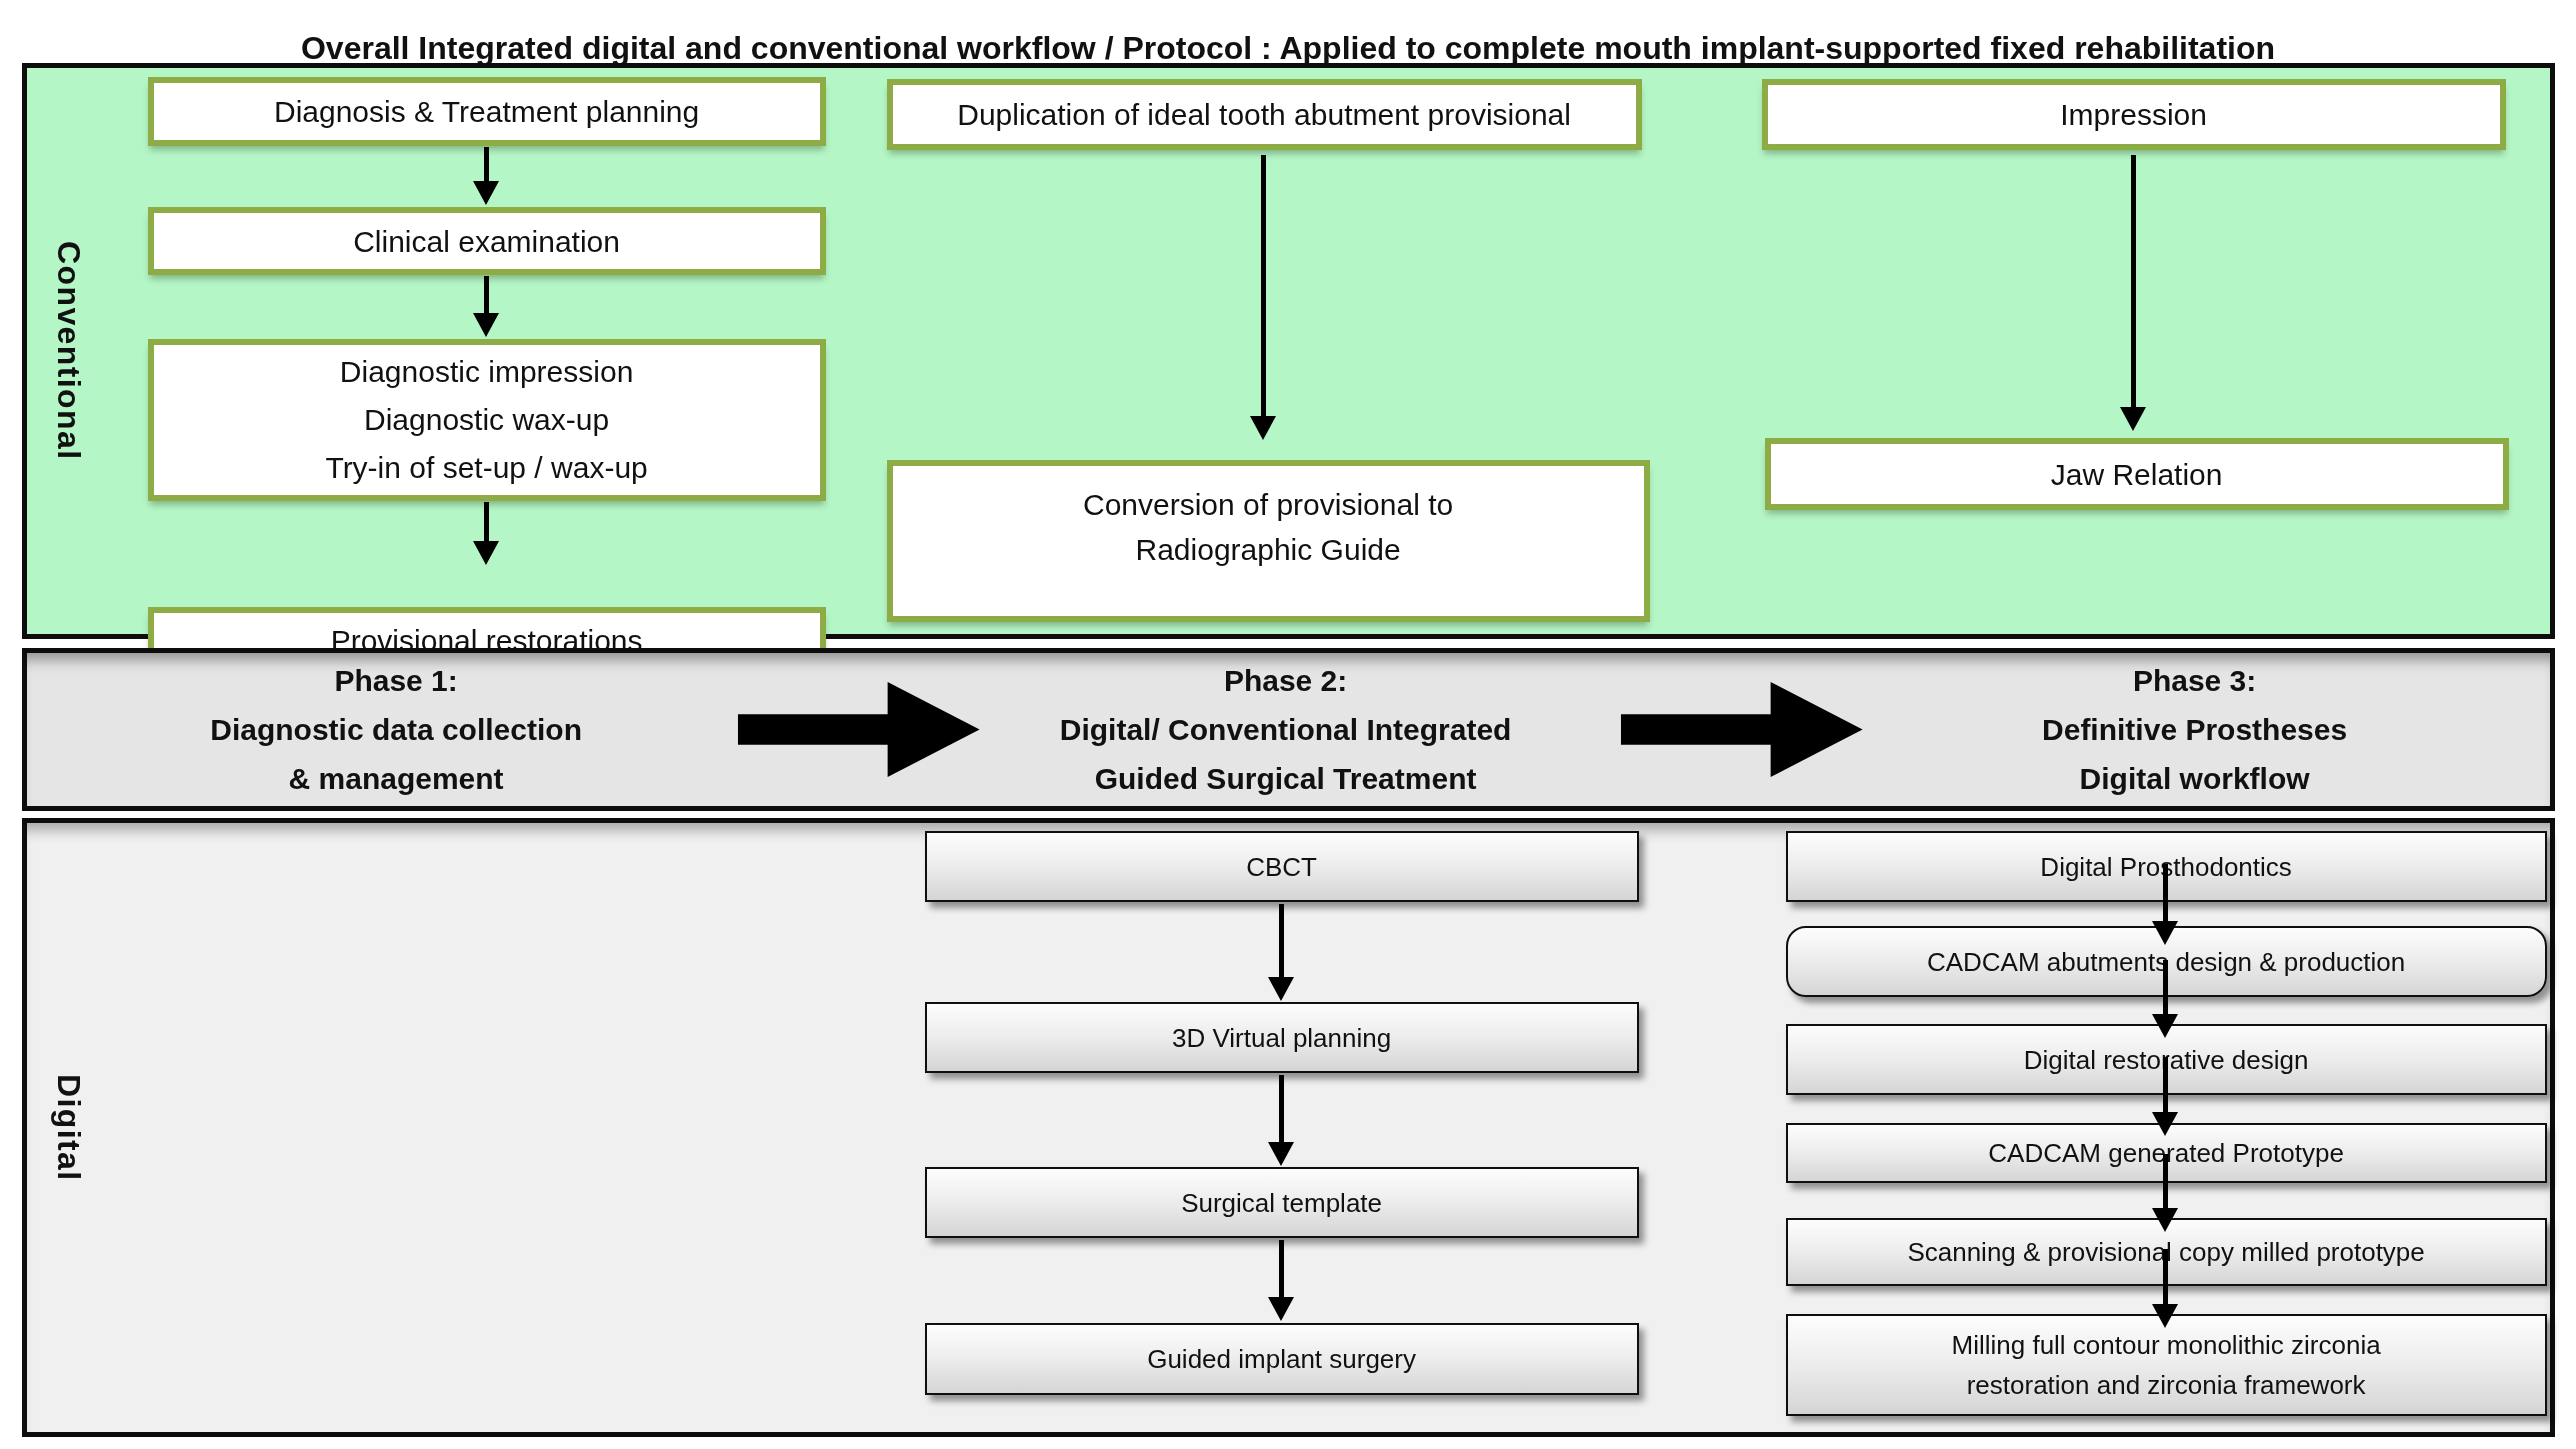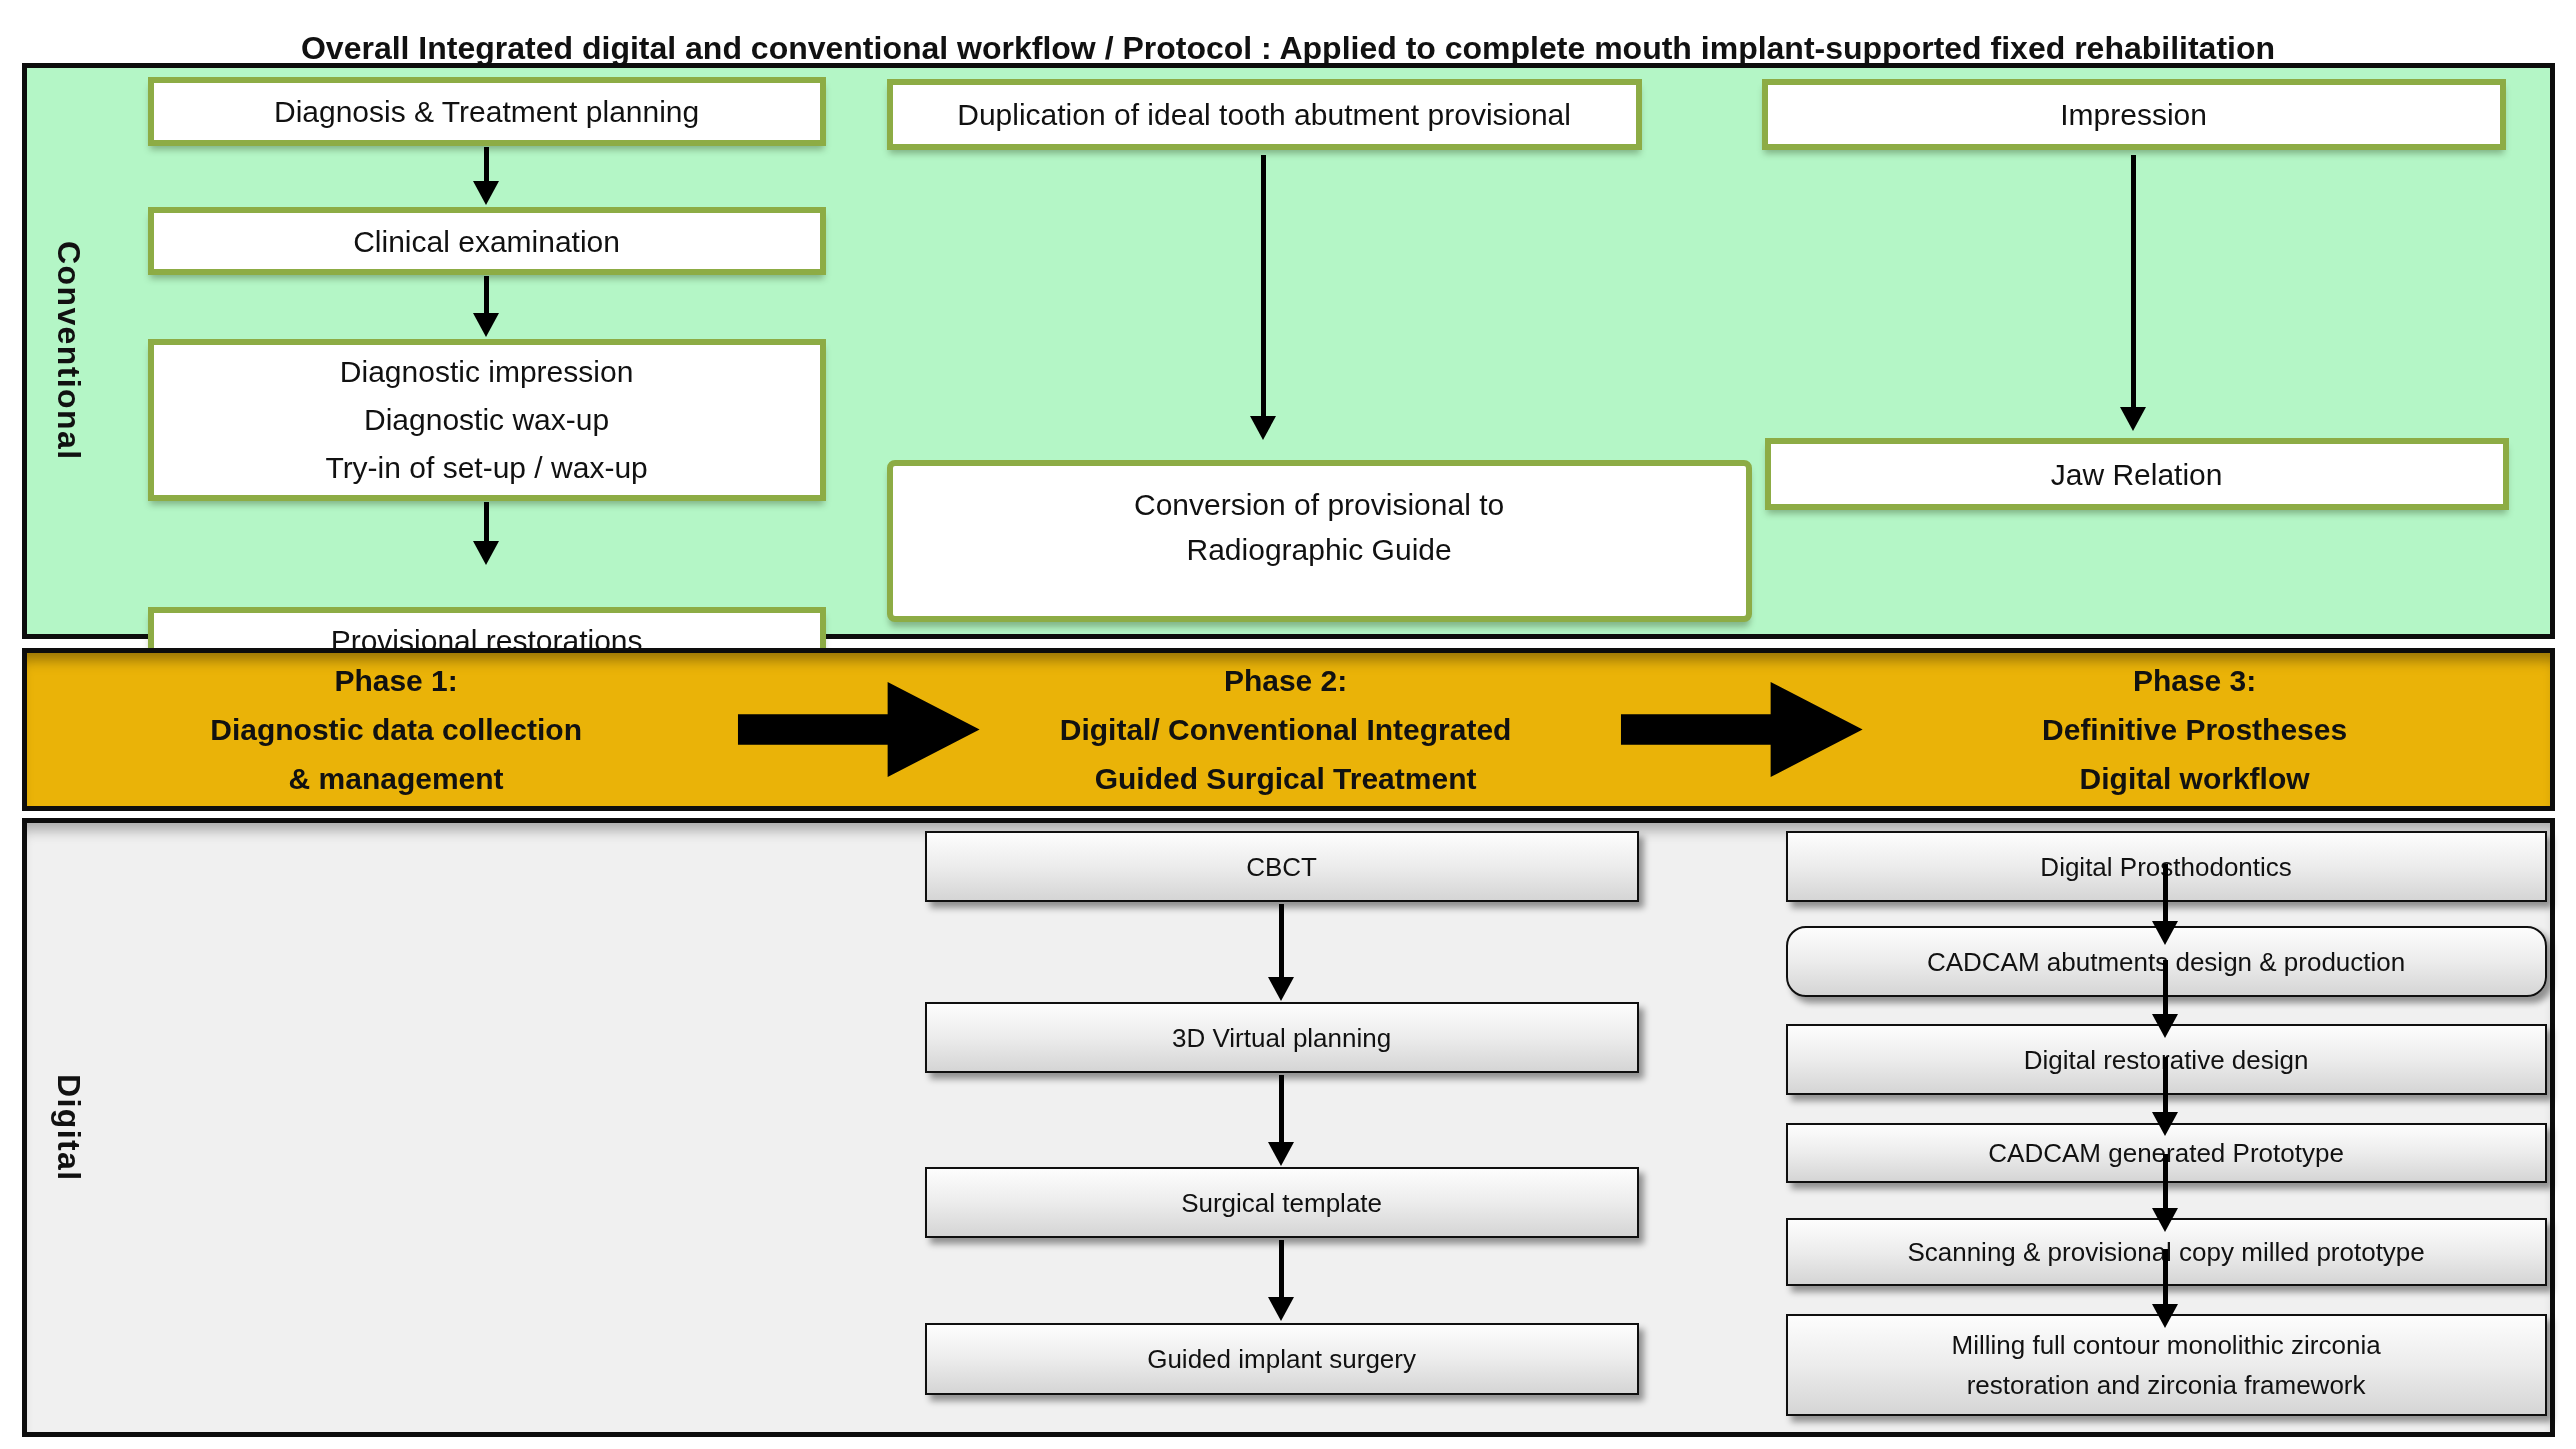--- a/index.html
+++ b/index.html
@@ -8,21 +8,21 @@
 
   .canvas { position: relative; width: 2576px; height: 1450px; background: #ffffff; overflow: hidden; }
 
   .title {
     position: absolute; left: 0; top: 5.8px; width: 100%;
     text-align: center; font-size: 32px; font-weight: bold; margin-top: 24px;
   }
 
   .sec { position: absolute; left: 21.6px; width: 2533px; border: 5px solid #0d0d0d; }
   .sec-conv    { top: 63px;  height: 576px; background: #b4f6c6; }
-  .sec-phase   { top: 648px; height: 163px; background: #eab308;
+  .sec-phase   { top: 648px; height: 163px; background: #e5e5e5;
                  box-shadow: inset 0 14.4px 13px -7.2px rgba(0,0,0,0.35); }
   .sec-digital { top: 818px; height: 619px; background: #f0f0f0;
                  box-shadow: inset 0 14.4px 13px -7.2px rgba(0,0,0,0.30); }
 
   .row-label {
     position: absolute; left: 8.7px; top: 0; bottom: 0; width: 66px;
     display: flex; align-items: center; justify-content: center;
     writing-mode: vertical-rl; font-weight: bold; font-size: 32px; letter-spacing: 1.4px;
   }
 
@@ -72,21 +72,21 @@
   
   .b-a1 { left: 121px;  top: 9.4px;  width: 678px;  height: 69px;  }
   .b-a2 { left: 121px;  top: 139px; width: 678px;  height: 68px;  }
   .b-a3 { left: 121px;  top: 271px; width: 678px;  height: 162px; line-height: 48px; }
   .b-a4 { left: 121px;  top: 499px; width: 678px;  height: 66px; margin-top: 40px;  }
   .ar-a1 { left: 444px; top: 79px; height: 58px; }
   .ar-a2 { left: 444px; top: 208px; height: 61px; }
   .ar-a3 { left: 444px; top: 434px; height: 63px; }
   
   .b-b1 { left: 860px; top: 10.8px;  width: 755px; height: 71px;  }
-  .b-b2 { left: 860px; top: 392px; width: 865px; height: 162px; padding-bottom: 28px; border-radius: 8px; }
+  .b-b2 { left: 860px; top: 392px; width: 763px; height: 162px; padding-bottom: 28px; }
   .ar-b1 { left: 1221px; top: 87px; height: 285px; }
   
   .b-c1 { left: 1735px; top: 10.8px;  width: 744px; height: 71px;  }
   .b-c2 { left: 1738px; top: 370px; width: 744px; height: 72px; }
   .ar-c1 { left: 2091px; top: 87px; height: 276px; }
 
   
   .p1 { left: 45px;   width: 649px; }
   .p2 { left: 931px; width: 656px; }
   .p3 { left: 1876px; width: 584px; }

